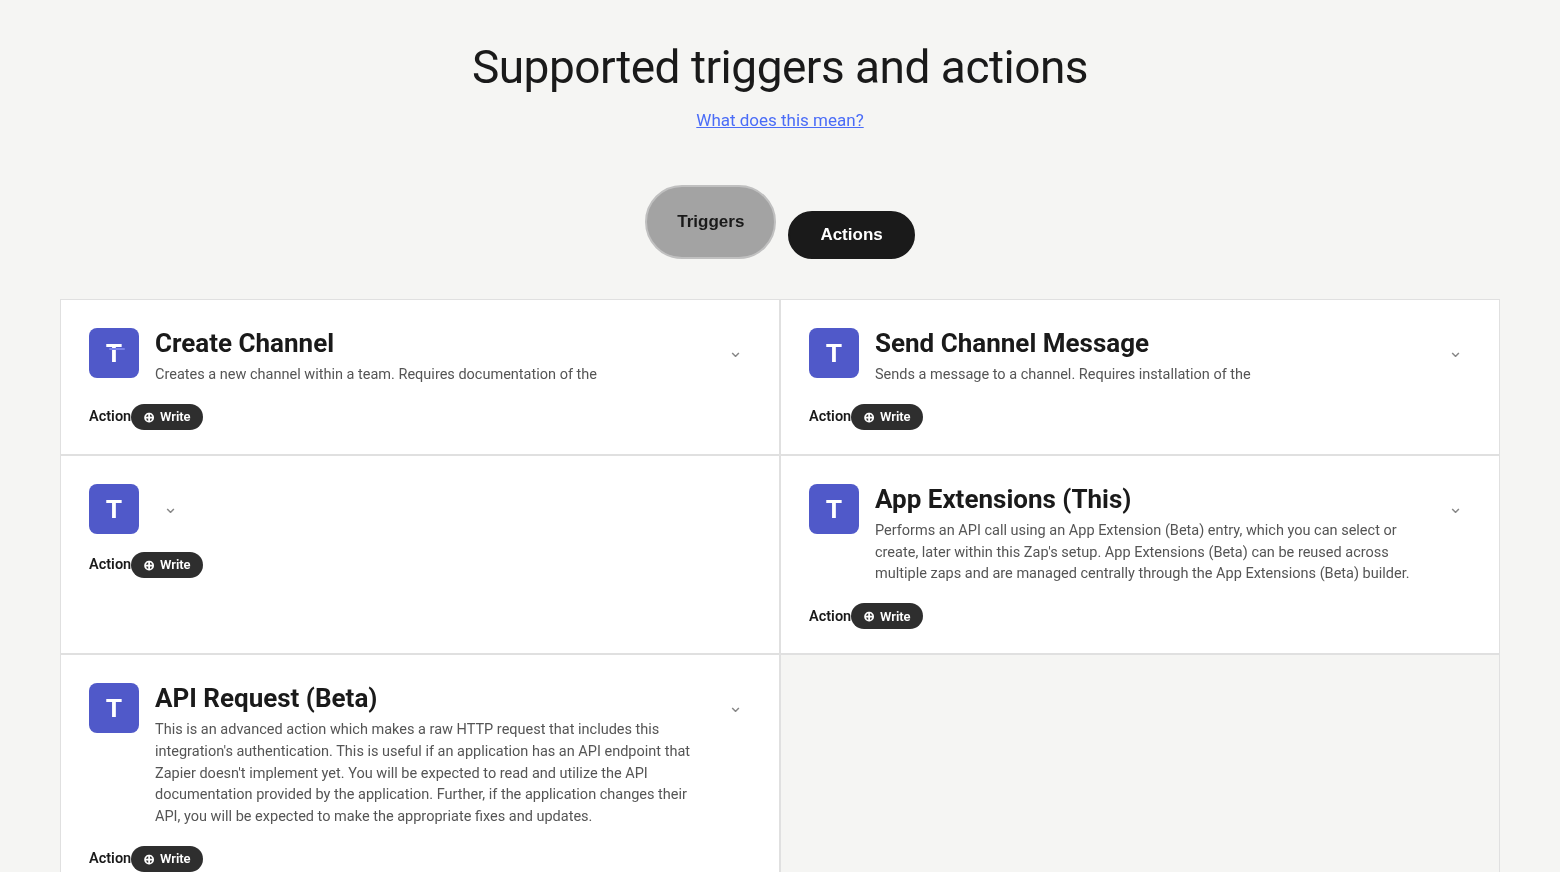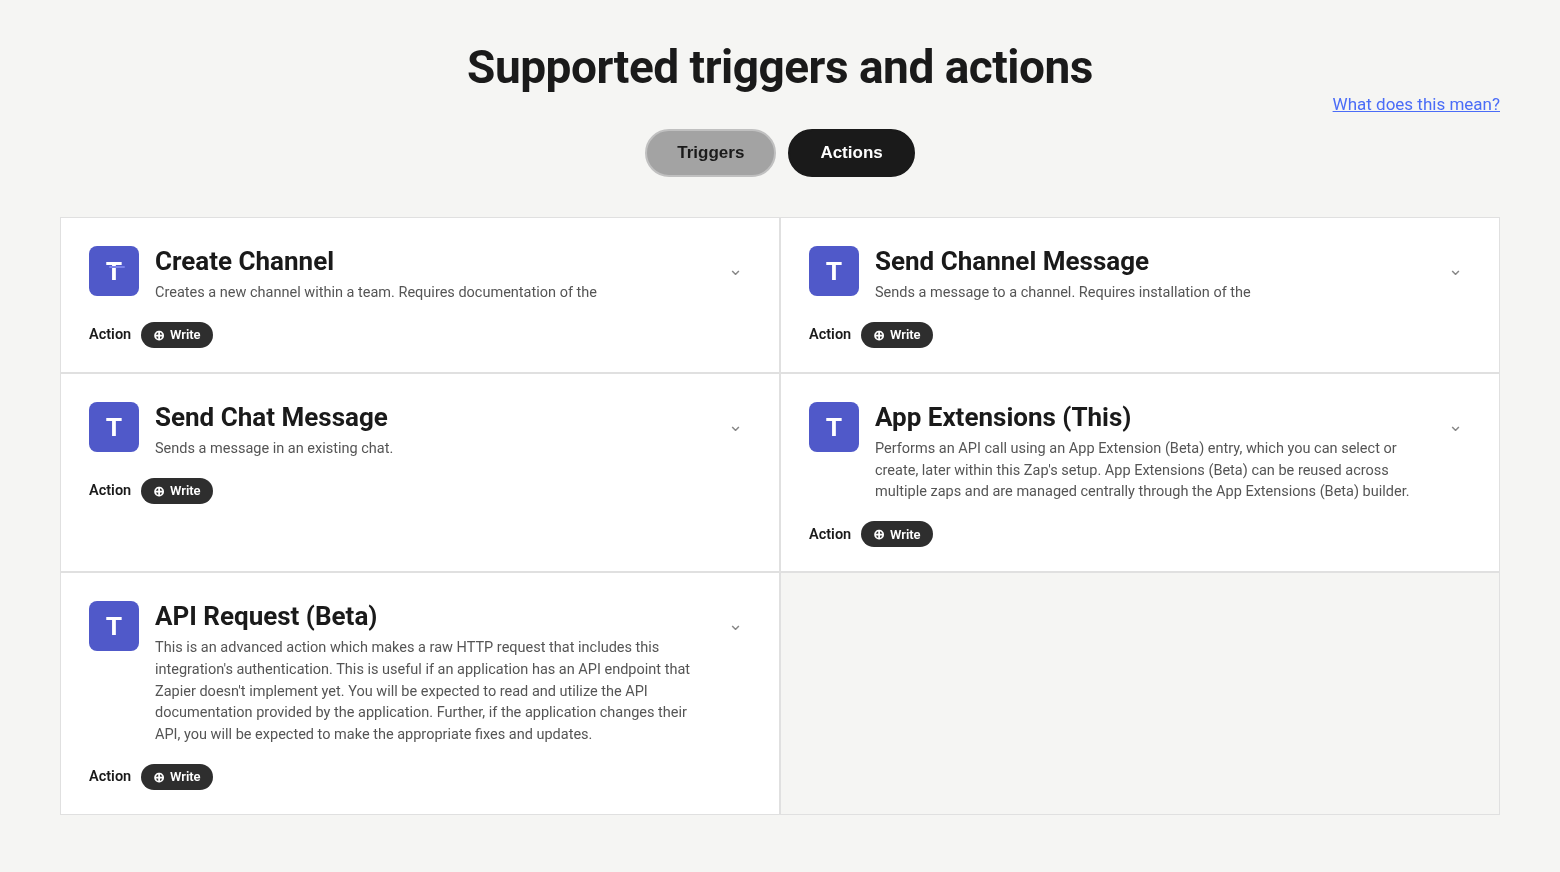--- a/index.html
+++ b/index.html
@@ -9,31 +9,32 @@
       min-height: 872px;
       width: 1560px;
     }
     .page-wrapper {
       max-width: 1560px;
       padding: 40px 60px 60px;
     }
     .page-title {
       text-align: center;
       font-size: 46px;
-      font-weight: 700;
-      color: #1a1a1a;
+      font-weight: 400;
+      color: #1a1a1a;
+      margin-bottom: 16px;
       letter-spacing: -0.5px;
     }
     .help-link {
       display: block;
-      text-align: right;
+      text-align: center;
       color: #4a6cf7;
       font-size: 17px;
       text-decoration: underline;
-      margin-bottom: 15px;
+      margin-bottom: 55px;
       cursor: pointer;
     }
     .tabs-row {
       display: flex;
       justify-content: center;
       gap: 12px;
       margin-bottom: 40px;
     }
     .tab-btn {
       padding: 12px 30px;
@@ -43,20 +44,21 @@
       font-size: 17px;
       font-weight: 600;
       color: #1a1a1a;
       cursor: pointer;
       outline: none;
     }
     .tab-btn.active {
       background: #1a1a1a;
       color: white;
       border-color: #1a1a1a;
+      margin-top: 26px;
     }
     .cards-grid {
       display: grid;
       grid-template-columns: 1fr 1fr;
       gap: 0;
     }
     .card {
       background: white;
       border: 1px solid #e0e0e0;
       position: relative;
@@ -93,21 +95,21 @@
       padding: 8px;
       color: #888;
       font-size: 18px;
       flex-shrink: 0;
       margin-top: 4px;
     }
     .card-footer {
       padding: 0 28px 24px;
       display: flex;
       align-items: center;
-      gap: 10px;
+      gap: 0;
     }
     .footer-label {
       font-size: 14.5px;
       font-weight: 600;
       color: #1a1a1a;
     }
     .badge {
       display: flex;
       align-items: center;
       gap: 5px;
@@ -189,24 +191,20 @@
     </div>
 
     <div class="card">
       <div class="card-header">
         <div class="card-icon">
           <svg class="teams-svg" viewBox="0 0 50 50" xmlns="http://www.w3.org/2000/svg">
             <rect width="50" height="50" rx="8" fill="#5059C9"></rect>
             <text x="25" y="34" text-anchor="middle" font-size="26" font-weight="700" fill="white" font-family="Arial">T</text>
           </svg>
         </div>
-        <div class="card-content">
-          <div class="card-title">Send Chat Message</div>
-          <div class="card-desc">Sends a message in an existing chat.</div>
-        </div>
         <button class="chevron-btn">⌄</button>
       </div>
       <div class="card-footer">
         <span class="footer-label">Action</span>
         <div class="badge">
           <span class="badge-icon">⊕</span>
           <span>Write</span>
         </div>
       </div>
     </div>

